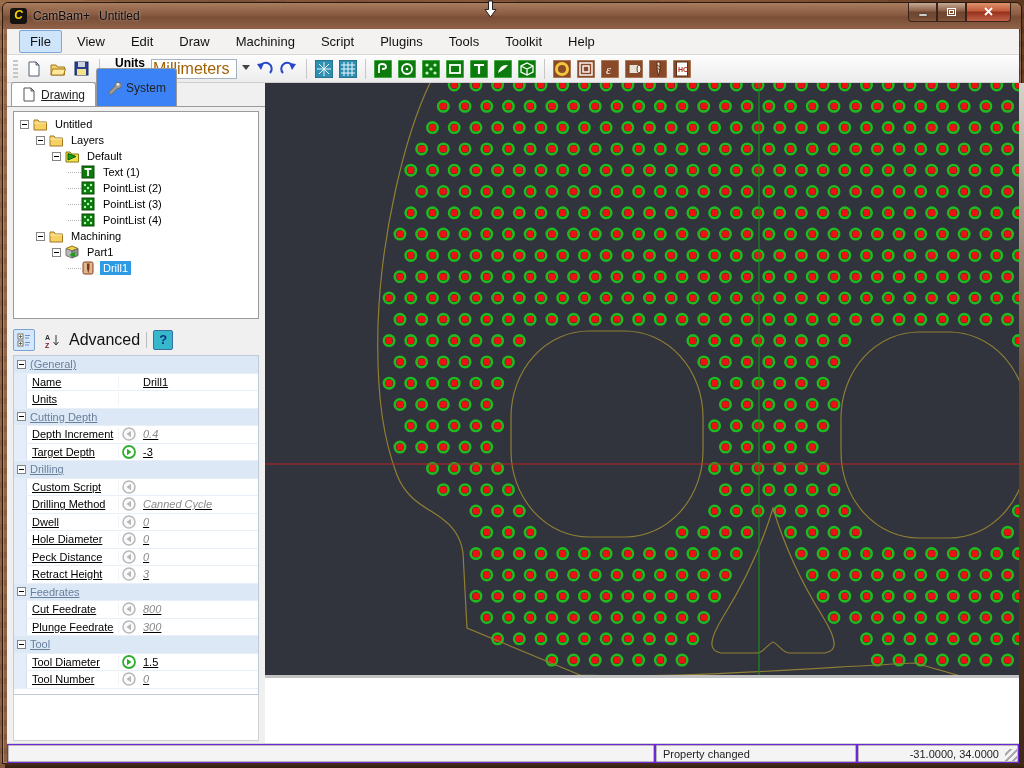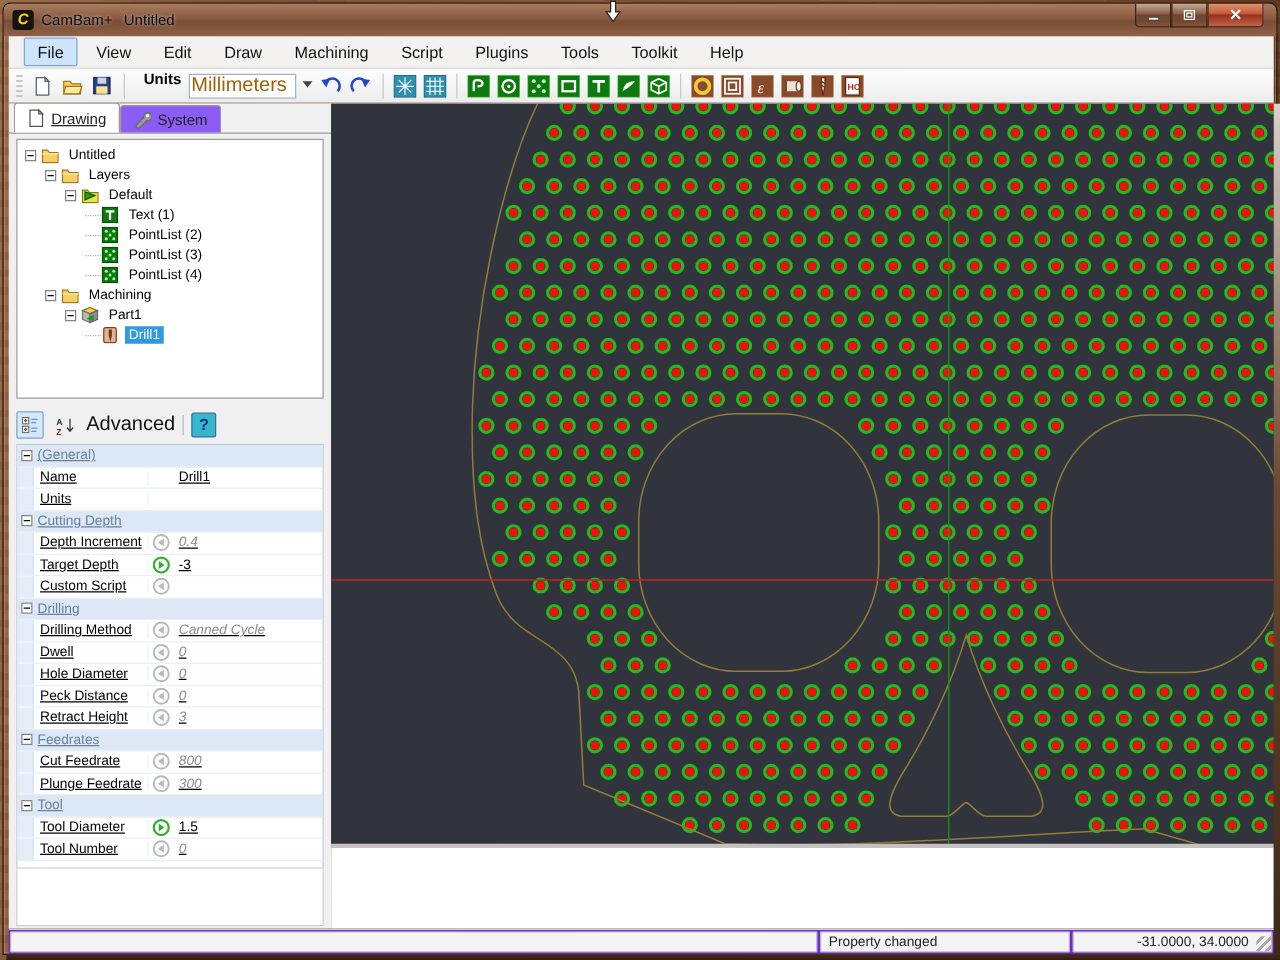--- a/index.html
+++ b/index.html
@@ -41,22 +41,22 @@
   .tb-sep { width:1px; height:20px; background:#c8c8c8; margin:0 5px; }
   .tbi { width:20px; height:20px; margin:0 2px; display:flex; align-items:center; justify-content:center; }
   #units-label { font-size:12px; font-weight:bold; margin:0 6px 11px 10px; }
   #units-combo { width:86px; height:20px; border:1px solid #a6b2c0; background:#fff;
     font-size:16px; color:#a16207; display:flex; align-items:center; padding-left:1px; position:relative;}
   #units-arrow { position:absolute; right:-14px; top:5px; width:0; height:0;
     border-left:4px solid transparent; border-right:4px solid transparent; border-top:5px solid #444; }
   
   #left-panel { position:absolute; left:4px; top:80px; width:258px; height:660px; background:#f0f0f0; }
   #tabbar { position:absolute; left:0; top:0; width:100%; height:24px; border-bottom:1px solid #9a9a9a; display:flex; align-items:flex-end; padding-left:4px;}
-  .tab { height:22px; display:flex; align-items:center; gap:5px; padding:0 10px; font-size:12px;
-    border:1px solid #9a9a9a; border-bottom:none; border-radius:3px 3px 0 0; background:#8b5cf6; color:#222;}
+  .tab { height:38px; display:flex; align-items:center; gap:5px; padding:0 10px; font-size:12px;
+    border:1px solid #9a9a9a; border-bottom:none; border-radius:3px 3px 0 0; background:#3b82f6; color:#222;}
   .tab.active { background:#fff; height:24px; position:relative; z-index:2;text-decoration:underline; }
   #treebox { position:absolute; left:6px; top:28px; width:246px; height:208px; background:#fff;
     border:1px solid #9a9a9a; overflow:hidden; padding-top:4px;}
   .tnode { height:16px; display:flex; align-items:center; font-size:11px; color:#000; }
   .tlabel { padding:1px 3px; white-space:nowrap; }
   .tlabel.sel { background:#2e9ae4; color:#fff; }
   .expander { width:9px; height:9px; border:1px solid #848484; background:#fff; position:relative; flex:none; margin-right:4px;}
   .expander::after{ content:""; position:absolute; left:1px; top:3px; width:5px; height:1px; background:#000;}
   .ticon { width:15px; height:14px; margin-right:4px; flex:none; }
   
@@ -460,34 +460,34 @@
           <div class="gutter"></div>
           <div class="pname">Target Depth</div>
           <div class="picon">
             <svg width="14" height="14">
               <circle cx="7" cy="7" r="6" fill="#fff" stroke="#2faf2f" stroke-width="1.8"></circle>
               <polygon points="5,3.8 9.5,7 5,10.2" fill="#2faf2f"></polygon>
             </svg>
           </div>
           <div class="pval">-3</div>
         </div>
+        <div class="prow cat">
+          <div class="expander cat-exp"></div>
+          <span>Drilling</span>
+        </div>
         <div class="prow">
           <div class="gutter"></div>
           <div class="pname">Custom Script</div>
           <div class="picon">
             <svg width="14" height="14">
               <circle cx="7" cy="7" r="6" fill="#fafafa" stroke="#b8b8b8" stroke-width="1.5"></circle>
               <polygon points="9,3.8 4.5,7 9,10.2" fill="#b8b8b8"></polygon>
             </svg>
           </div>
           <div class="pval def"></div>
-        </div>
-        <div class="prow cat">
-          <div class="expander cat-exp"></div>
-          <span>Drilling</span>
         </div>
         <div class="prow">
           <div class="gutter"></div>
           <div class="pname">Drilling Method</div>
           <div class="picon">
             <svg width="14" height="14">
               <circle cx="7" cy="7" r="6" fill="#fafafa" stroke="#b8b8b8" stroke-width="1.5"></circle>
               <polygon points="9,3.8 4.5,7 9,10.2" fill="#b8b8b8"></polygon>
             </svg>
           </div>

